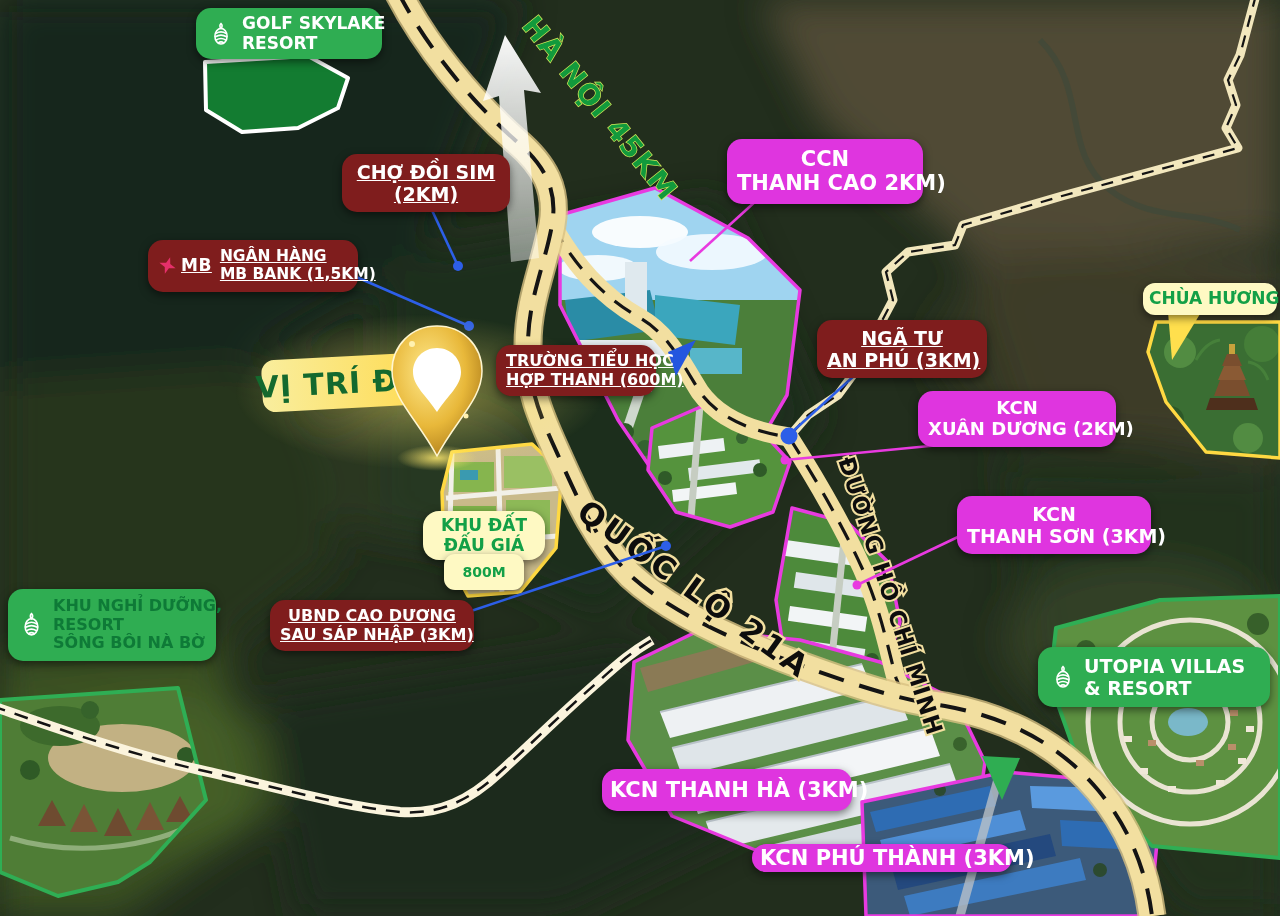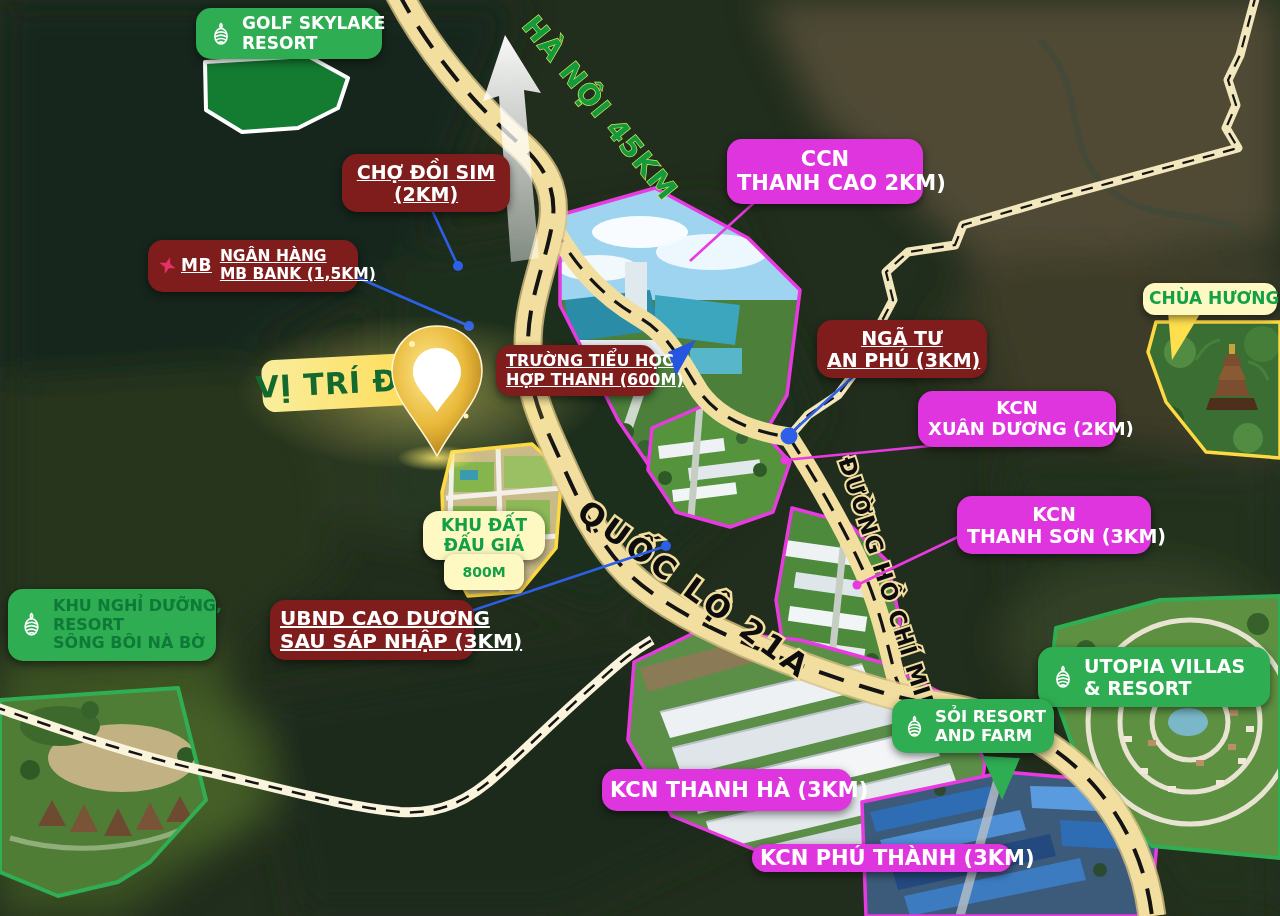--- a/index.html
+++ b/index.html
@@ -402,21 +402,21 @@
 </div>
 
 <div class="badge yellow" style="left:423px;top:511px;width:122px;font-size:17px;border-radius:16px;padding:5px 6px;">
   <div class="bl">KHU ĐẤT</div>
   <div class="bl">ĐẤU GIÁ</div>
 </div>
 <div class="badge yellow" style="left:444px;top:554px;width:80px;font-size:14px;border-radius:11px;padding:10px 6px;">
   <div class="bl">800M</div>
 </div>
 
-<div class="badge blue" style="left:270px;top:600px;width:204px;font-size:20px;">
+<div class="badge blue" style="left:270px;top:600px;width:204px;font-size:16px;">
   <div class="bl">UBND CAO DƯƠNG</div>
   <div class="bl">SAU SÁP NHẬP (3KM)</div>
 </div>
 
 <div class="badge green flexb" style="left:8px;top:589px;width:208px;font-size:16px;color:#0e7a37;padding:8px 10px;">
   <span class="ico">
     <svg width="27" height="27" viewBox="0 0 24 24" fill="none" stroke="#fff" stroke-width="1.5" stroke-linecap="round">
       <ellipse cx="12" cy="14" rx="5.6" ry="7.2"></ellipse>
       <path d="M7.2 11.5 q4.8,-3 9.6,0 M6.8 14.5 q5.2,-3 10.4,0 M7.6 17.5 q4.4,-2.6 8.8,0 M9.4 20.2 q2.6,-1.8 5.2,0"></path>
       <path d="M12 6.8 C 10.5 5.2 10.8 3.4 12 2.4 C 13.2 3.4 13.5 5.2 12 6.8 Z"></path>
@@ -436,33 +436,20 @@
       <path d="M7.2 11.5 q4.8,-3 9.6,0 M6.8 14.5 q5.2,-3 10.4,0 M7.6 17.5 q4.4,-2.6 8.8,0 M9.4 20.2 q2.6,-1.8 5.2,0"></path>
       <path d="M12 6.8 C 10.5 5.2 10.8 3.4 12 2.4 C 13.2 3.4 13.5 5.2 12 6.8 Z"></path>
     </svg>
   </span>
   <span>
     <div class="bl">UTOPIA  VILLAS</div>
     <div class="bl">&amp; RESORT</div>
   </span>
 </div>
 
-<div class="badge green flexb" style="left:892px;top:699px;width:162px;font-size:16.5px;padding:8px 10px;">
-  <span class="ico">
-    <svg width="25" height="25" viewBox="0 0 24 24" fill="none" stroke="#fff" stroke-width="1.5" stroke-linecap="round">
-      <ellipse cx="12" cy="14" rx="5.6" ry="7.2"></ellipse>
-      <path d="M7.2 11.5 q4.8,-3 9.6,0 M6.8 14.5 q5.2,-3 10.4,0 M7.6 17.5 q4.4,-2.6 8.8,0 M9.4 20.2 q2.6,-1.8 5.2,0"></path>
-      <path d="M12 6.8 C 10.5 5.2 10.8 3.4 12 2.4 C 13.2 3.4 13.5 5.2 12 6.8 Z"></path>
-    </svg>
-  </span>
-  <span>
-    <div class="bl">SỎI RESORT</div>
-    <div class="bl">AND FARM</div>
-  </span>
-</div>
 
 <div class="badge magenta" style="left:602px;top:769px;width:250px;font-size:21px;padding:9px 8px;">
   <div class="bl">KCN THANH HÀ (3KM)</div>
 </div>
 
 <div class="badge magenta" style="left:752px;top:844px;width:260px;font-size:21px;padding:2px 8px;">
   <div class="bl">KCN PHÚ THÀNH (3KM)</div>
 </div>
 
 </div>

